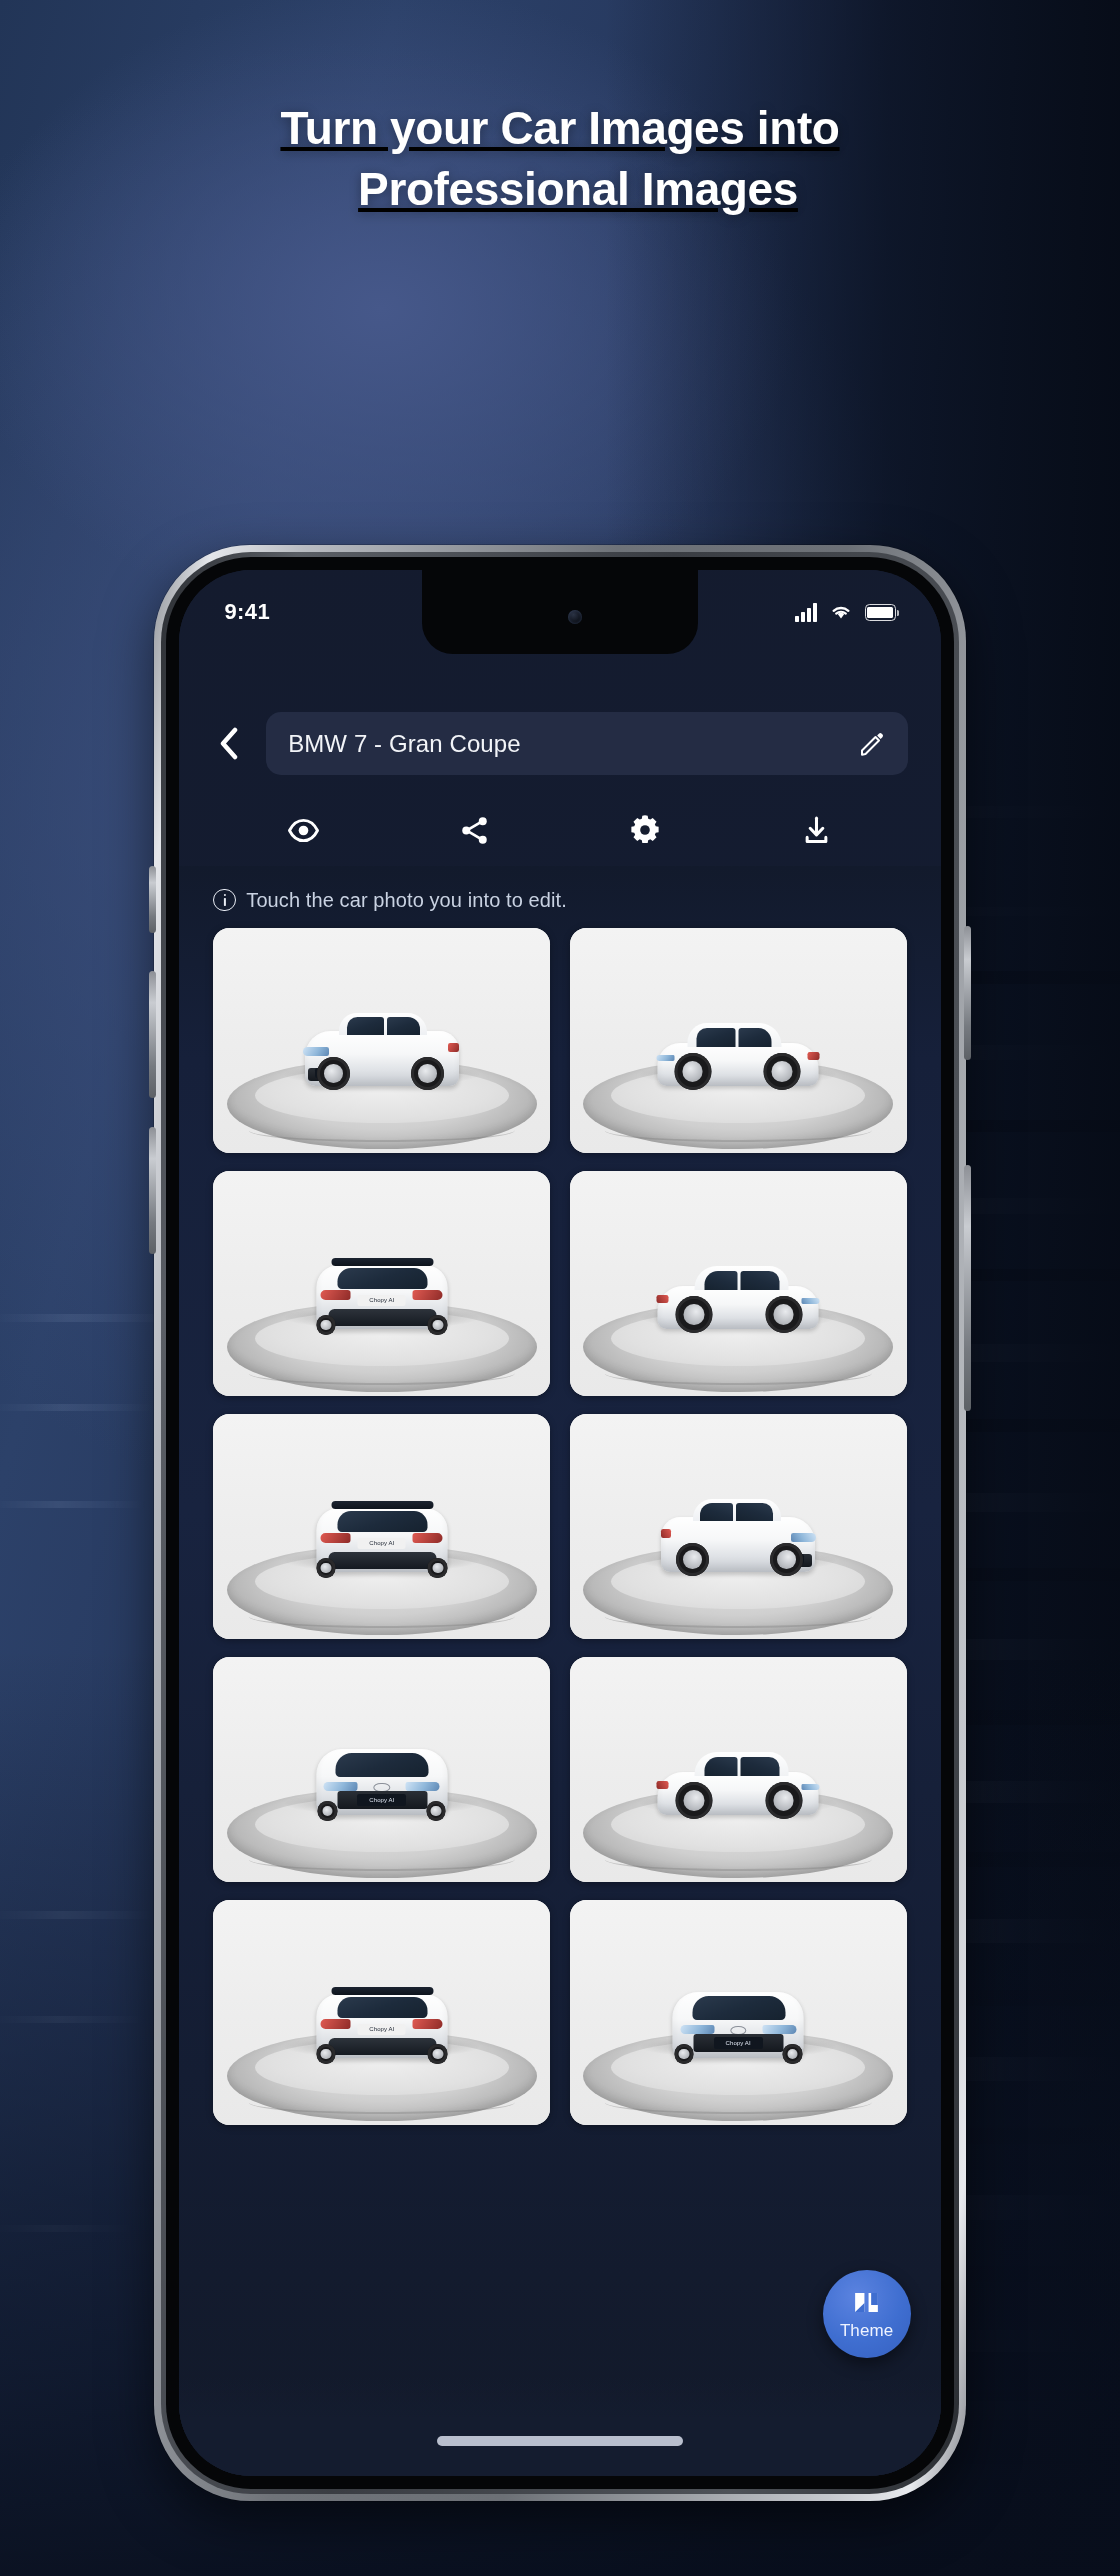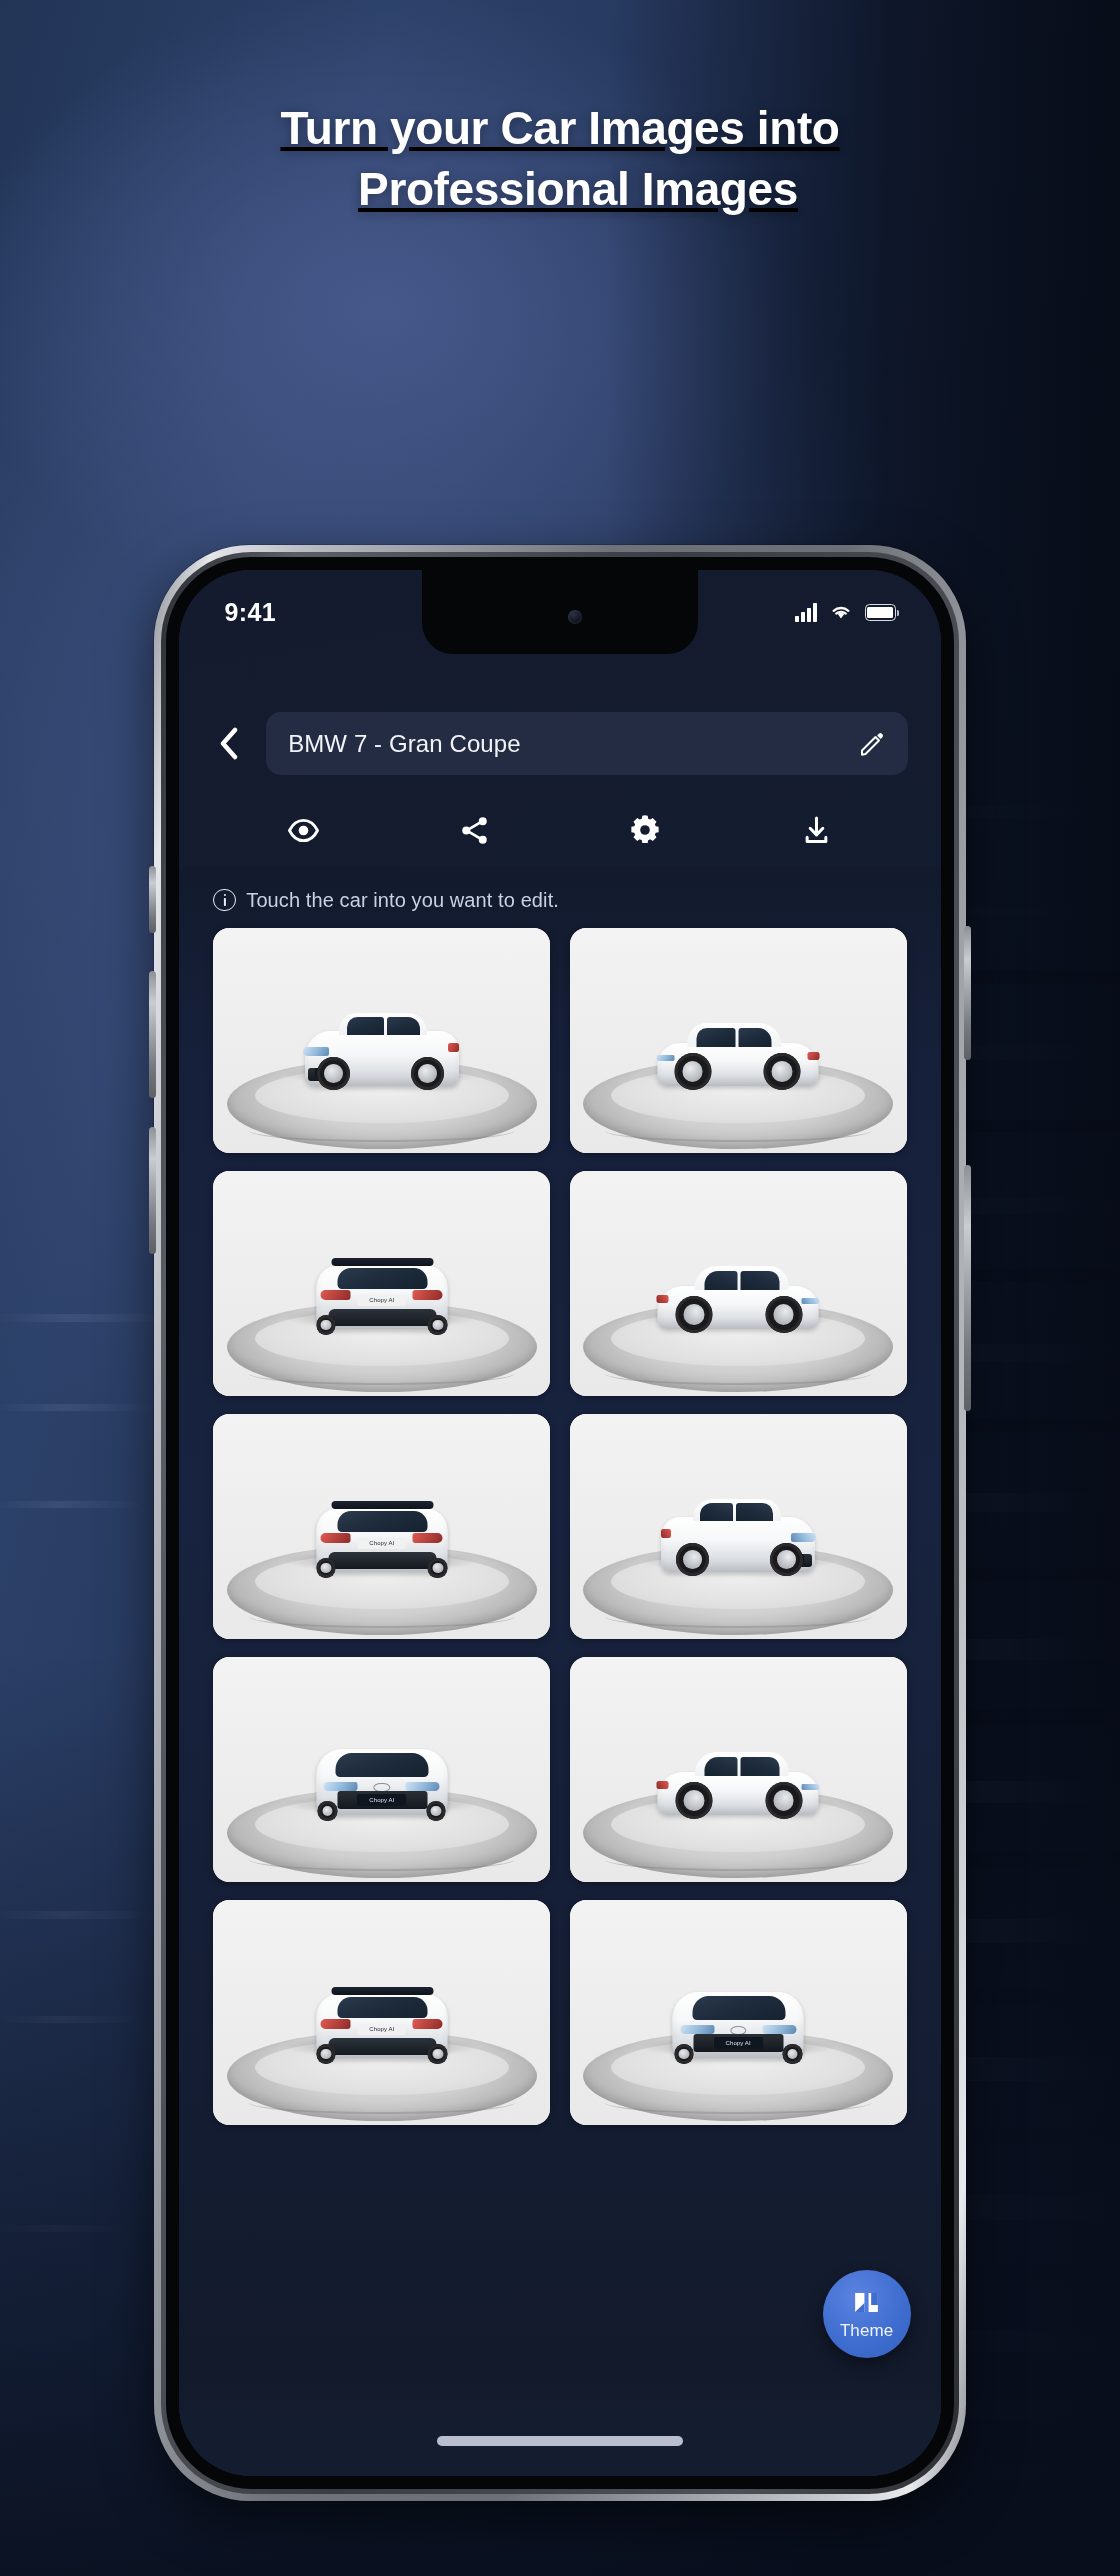--- a/index.html
+++ b/index.html
@@ -120,21 +120,21 @@
     background:radial-gradient(circle at 38% 32%, #2b3345, #0a0d14 72%);
     box-shadow:inset 0 0 3px rgba(80,100,140,.6);
   }
 
   
   .statusbar {
     position:absolute; left:0; top:0; width:100%; height:84px;
     display:flex; align-items:center; justify-content:space-between;
     padding:0 45px; z-index:8;
   }
-  .sb-time { color:#fff; font-size:25px; font-weight:bold; letter-spacing:0.4px; }
+  .sb-time { color:#fff; font-size:22px; font-weight:bold; letter-spacing:0.4px; }
   .sb-right { display:flex; align-items:center; gap:12px; }
   .sig { display:flex; align-items:flex-end; gap:2.2px; height:19.4px; }
   .sig i { display:block; width:3.7px; background:#fff; border-radius:0.7px; }
   .sig i:nth-child(1){height:6px;} .sig i:nth-child(2){height:9.7px;}
   .sig i:nth-child(3){height:14px;} .sig i:nth-child(4){height:18.7px;}
   .batt {
     width:31px; height:16.4px; border:1.9px solid rgba(255,255,255,.85);
     border-radius:4.5px; padding:1.5px; position:relative;
   }
   .batt::after {
@@ -533,21 +533,21 @@
           <path d="M12 3 L12 14.4" stroke="#ffffff" stroke-width="2.2" stroke-linecap="round"></path>
           <path d="M7.4 10.4 L12 15.2 L16.6 10.4" stroke="#ffffff" stroke-width="2.2" fill="none" stroke-linecap="round" stroke-linejoin="round"></path>
           <path d="M5.2 17 L5.2 20 L18.8 20 L18.8 17" stroke="#ffffff" stroke-width="2.2" fill="none" stroke-linecap="round" stroke-linejoin="round"></path>
         </svg>
       </div>
     </div>
 
     <div class="content">
       <div class="hint">
         <div class="info-ic"></div>
-        <div class="txt">Touch the car into you want to edit.</div>
+        <div class="txt">Touch the car photo you into to edit.</div>
       </div>
 
       <div class="grid">
 
         <div class="thumb">
           <div class="scene">
             <div class="turntable">
                 <div class="tt-seg"></div>
               </div>
             <div class="shadow"></div>

